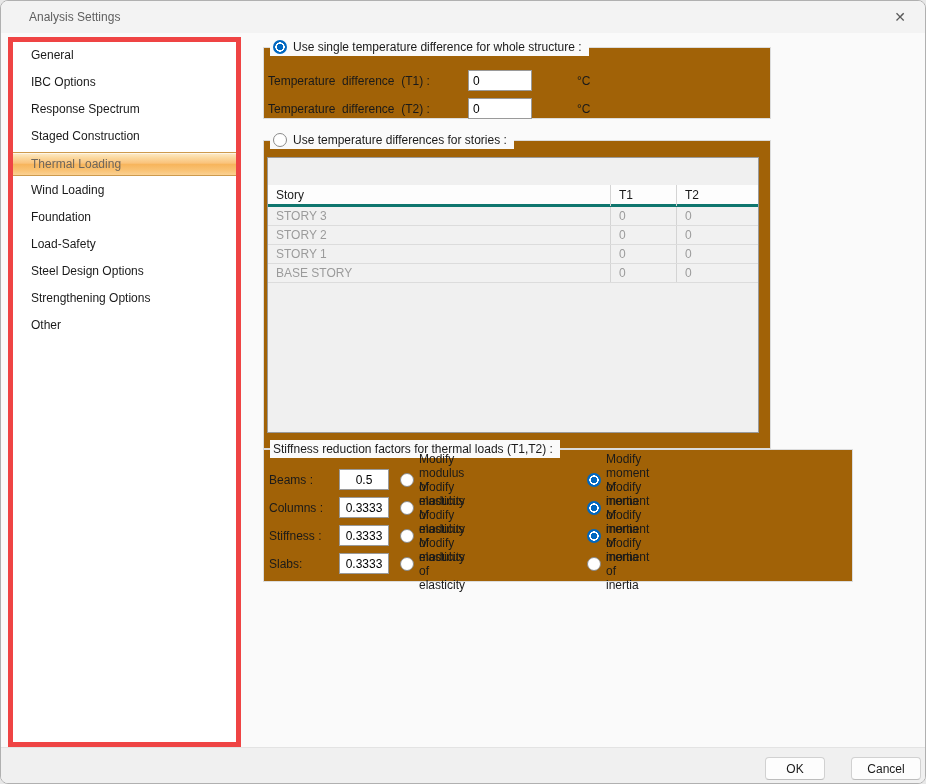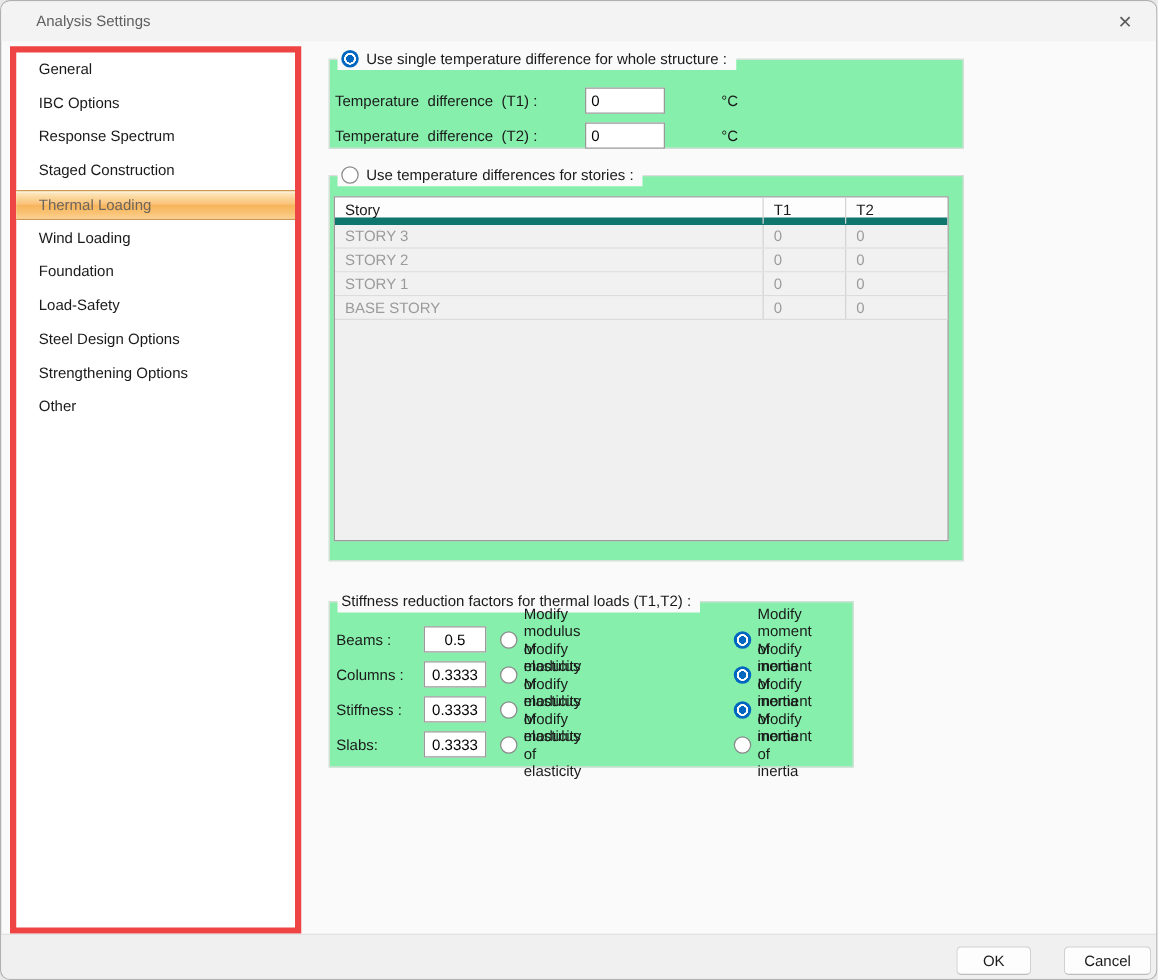--- a/index.html
+++ b/index.html
@@ -24,44 +24,44 @@
   .side-item { height:27px; line-height:27px; padding-left:18px; color:#1a1a1a; font-size:12px; cursor:default; }
   .side-item.selected {
     height:24px; line-height:22px; margin:2px 0 1px 0;
     background: linear-gradient(180deg, #fdeccb 0%, #fbd89e 22%, #fac37b 46%, #f7b55c 52%, #f9c273 78%, #fbd193 100%);
     border-top:1px solid #cd9a4d; border-bottom:1px solid #cd9a4d;
     box-shadow: inset 0 1px 0 rgba(255,255,255,0.55);
     color:#6e665b;
   }
 
   
-  .group { position:absolute; border:1px solid #dcdcdc; background:#86efac; }
+  .group { position:absolute; border:1px solid #dcdcdc; background:#a16207; }
   .legend { position:absolute; top:-10px; left:6px; height:18px; background:#fafafa;
     padding:0 7px 0 3px; display:flex; align-items:center; gap:6px; white-space:nowrap; }
   .legend .txt { font-size:12px; color:#1a1a1a; }
 
   .g1 { left:262px; top:46px; width:508px; height:72px; }
   .g2 { left:262px; top:139px; width:508px; height:309px; }
-  .g3 { left:262px; top:480px; width:420px; height:133px;padding-left:23px; }
+  .g3 { left:262px; top:448px; width:590px; height:133px;padding-left:23px; }
 
   
   .radio { width:14px; height:14px; border-radius:50%; flex:none; display:inline-block; }
   .radio.off { background:#fff; border:1px solid #8a8a8a; }
   .radio.on  { background: radial-gradient(circle at 50% 50%, #0067c0 0 3px, #ffffff 3.2px 4.6px, #0067c0 4.8px 7px); }
 
   
   .trow { position:absolute; left:4px; height:21px; display:flex; align-items:center;gap:36px; }
   .trow .lbl { white-space:pre; width:164px; }
   .trow input { width:64px; height:21px; border:1px solid #9a9a9a; background:#fff; font:12px "Liberation Sans",sans-serif; padding:0 4px; }
   .trow .unit { margin-left:9px; font-size:12px; }
 
   
   .story-table { position:absolute; left:3px; top:16px; width:492px; height:276px;
     border:1px solid #9a9a9a; background:#f0f0f0; overflow:hidden; }
-  .tbl-head { display:grid; grid-template-columns:343px 66px 1fr; height:22px; background:#fdfdfd; border-bottom:6px solid #0f766e; }
+  .tbl-head { display:grid; grid-template-columns:343px 66px 1fr; height:22px; background:#fdfdfd; border-bottom:3px solid #0f766e;margin-top:27px; }
   .tbl-head > div { line-height:21px; padding-left:8px; border-right:1px solid #d4d4d4; color:#1a1a1a; }
   .tbl-head > div:last-child { border-right:none; }
   .tbl-row { display:grid; grid-template-columns:343px 66px 1fr; height:19px; background:#f1f1f1; border-bottom:1px solid #dcdcdc; }
   .tbl-row > div { line-height:18px; padding-left:8px; border-right:1px solid #d4d4d4; color:#9b9b9b; }
   .tbl-row > div:last-child { border-right:none; }
 
   
   .srow { position:absolute; left:5px; height:21px; display:flex; align-items:center; }
   .srow .slbl { width:70px; }
   .srow input { width:50px; height:21px; border:1px solid #9a9a9a; background:#fff; font:12px "Liberation Sans",sans-serif; padding:0 4px;text-align:center; }

